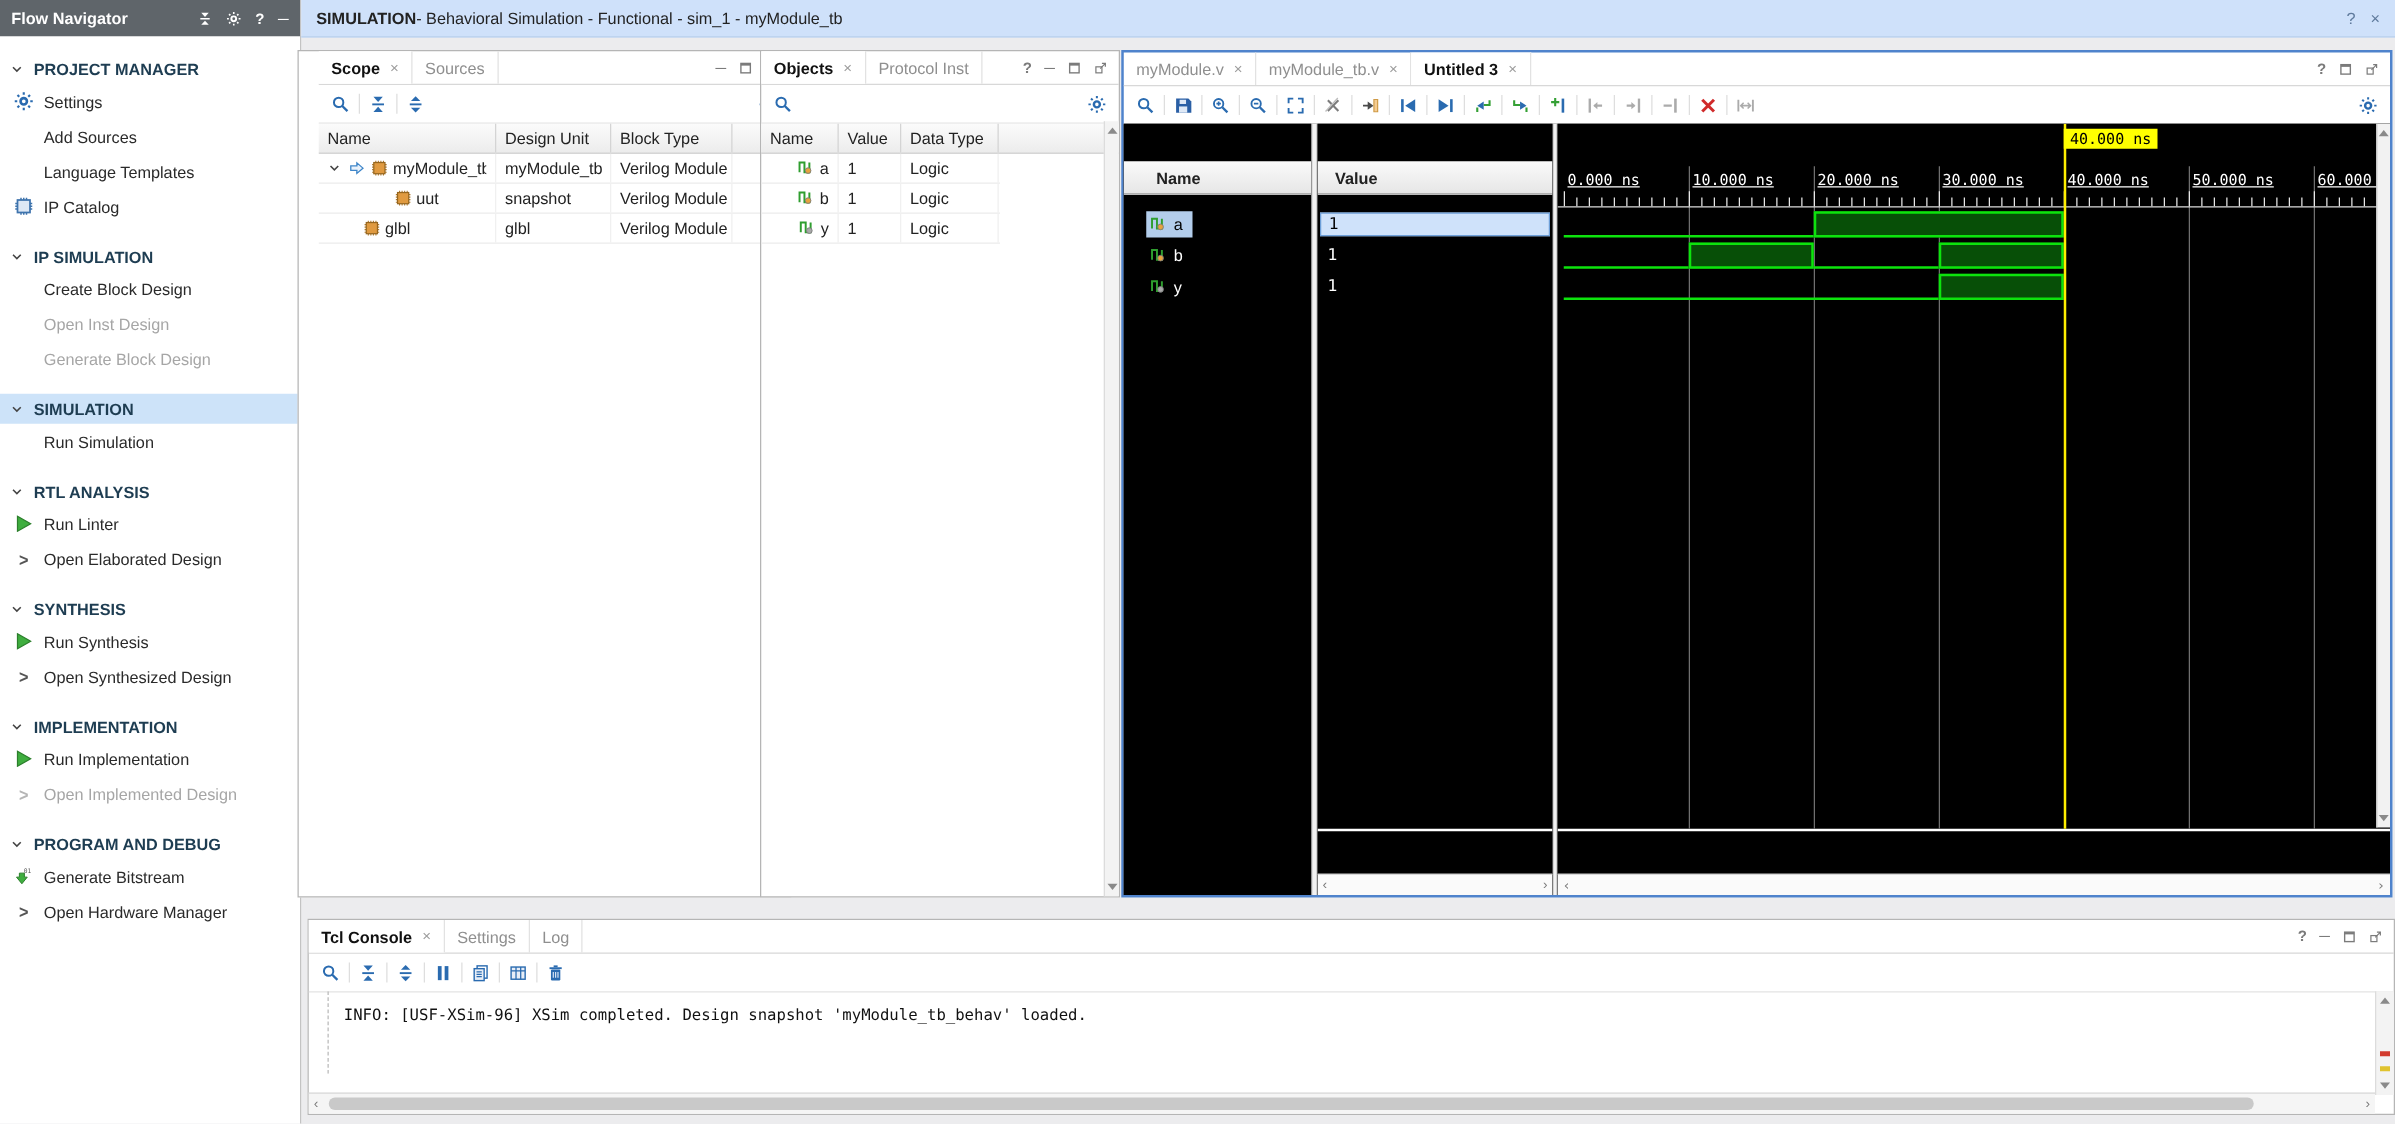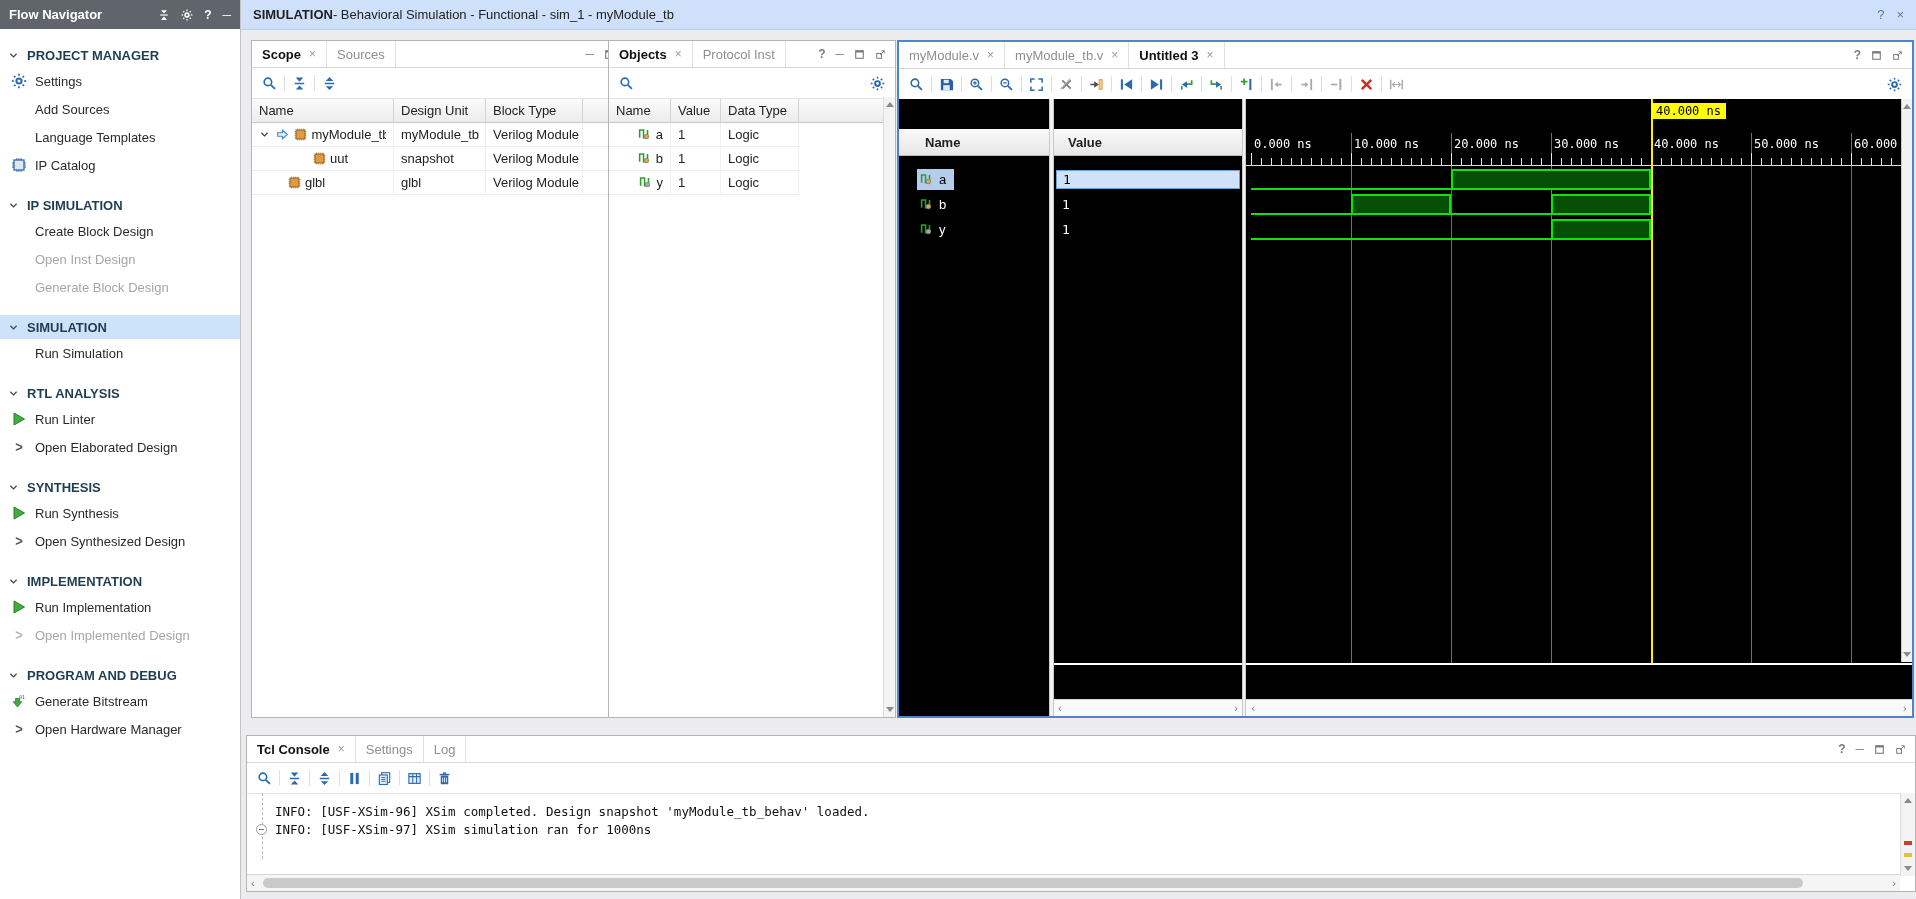--- a/index.html
+++ b/index.html
@@ -70,21 +70,21 @@
   .wnrow{height:25px;display:flex;align-items:center;padding-left:18px;color:#fff;gap:0;}
   .wnrow .sel{display:inline-flex;align-items:center;gap:6px;padding:2px 8px 2px 2px;}
   .wnrow .sel.on{background:#b3cdeb;color:#000;}
   .wvrow{height:25px;display:flex;align-items:center;color:#fff;font-family:"DejaVu Sans Mono",monospace;font-size:13px;}
   .wvrow .vbox{margin-left:2px;padding:1px 6px;min-width:170px;}
   .wvrow .vbox.on{background:#cfe2fa;color:#000;border:1px solid #6d9fd8;}
   #wave-area{position:relative;flex:1;background:#000;overflow:hidden;font-family:"DejaVu Sans Mono",monospace;}
   .wgrid{position:absolute;top:34px;width:1px;background:#6f6f6f;}
   .wcursor{position:absolute;top:0;width:2px;background:#ffee00;}
   .wcursor-label{position:absolute;top:4px;background:#ffff00;color:#000;font-size:12px;padding:1px 5px;white-space:nowrap;}
-  .wtlabel{position:absolute;top:38px;color:#fff;font-size:12px;white-space:nowrap;}
+  .wtlabel{position:absolute;top:38px;color:#fff;font-size:12px;white-space:nowrap;text-decoration:underline;}
   .wtick{position:absolute;width:1px;background:#e8e8e8;}
   .wbase{position:absolute;left:0;right:0;top:66px;height:1px;background:#dcdcdc;}
   .wsigrow{position:absolute;left:0;right:0;height:25px;}
   .seg-lo{position:absolute;bottom:2px;height:2px;background:#0de30d;}
   .seg-hi{position:absolute;top:2px;bottom:2px;background:#074f07;border:2px solid #0de30d;box-sizing:border-box;}
   .wwhiteline{position:absolute;left:0;right:0;height:2px;background:#fff;}
   .hscroll{position:absolute;left:0;right:0;height:17px;background:#f5f5f5;border-top:1px solid #d8d8d8;box-sizing:border-box;color:#7a7a7a;font-size:11px;}
   .hscroll .l{position:absolute;left:4px;top:2px;}
   .hscroll .r{position:absolute;right:4px;top:2px;}
   .wvscroll{position:absolute;right:0;top:0;width:11px;background:#f2f2f2;border-left:1px solid #ccc;box-sizing:border-box;}
@@ -321,21 +321,21 @@
 
   <div id="topbar">
     <span class="b">SIMULATION</span>
     <span> - Behavioral Simulation - Functional - sim_1 - myModule_tb</span>
     <span class="ticons">
       <span>?</span>
       <span>×</span>
     </span>
   </div>
 
-  <section class="panel" id="scope" style="left:251px;top:40px;width:395px;height:678px;">
+  <section class="panel" id="scope" style="left:238px;top:40px;width:395px;height:678px;padding-left:16px;">
     <div class="tabbar" id="scope-tabs">
         <div class="tab active">
           <span>Scope</span>
           <span class="x">×</span>
         </div>
         <div class="tab">
           <span>Sources</span>
         </div>
         <span class="winicons">
           <span><span style="font-weight:bold;">─</span></span>
@@ -983,21 +983,20 @@
             <rect x="4" y="4.8" width="8" height="9.4" rx="1" fill="#2a6bb0"></rect>
             <rect x="2.8" y="3" width="10.4" height="1.6" fill="#2a6bb0"></rect>
             <rect x="6.3" y="1.4" width="3.4" height="1.6" fill="#2a6bb0"></rect>
             <path d="M6 7v5M8 7v5M10 7v5" stroke="#dfe9f6" stroke-width="1"></path>
           </svg>
         </span>
       </div>
     <div id="console-lines" style="padding-top: 10px;">
       <div class="gutter"></div>
         <div class="cline"><span>INFO: [USF-XSim-96] XSim completed. Design snapshot 'myModule_tb_behav' loaded.</span></div>
-        <div class="cline"><span class="cmark"></span><span>INFO: [USF-XSim-97] XSim simulation ran for 1000ns</span></div>
       </div>
     <div class="hscroll" style="bottom:0;right:15px;">
       <span class="l">‹</span>
       <span class="thumb"></span>
       <span class="r">›</span>
     </div>
     <div id="console-vscroll">
       <span class="arr up" style="left:3px;"></span>
       <span class="mark-red" style="top:58%;"></span>
       <span class="mark-yellow" style="top:72%;"></span>

